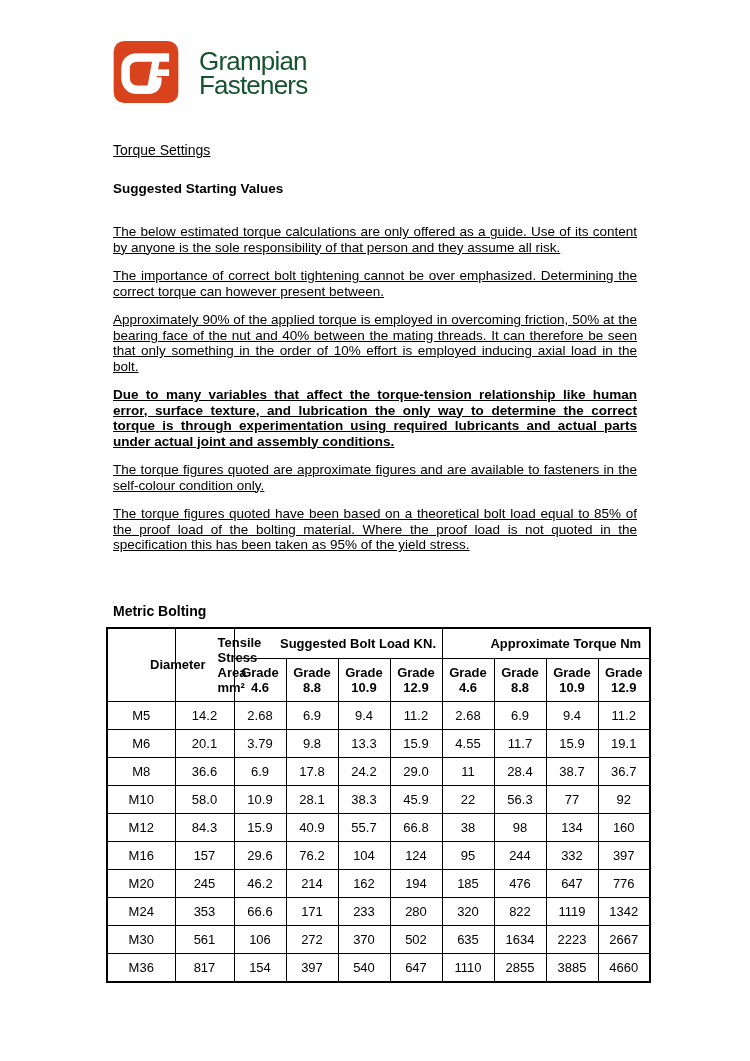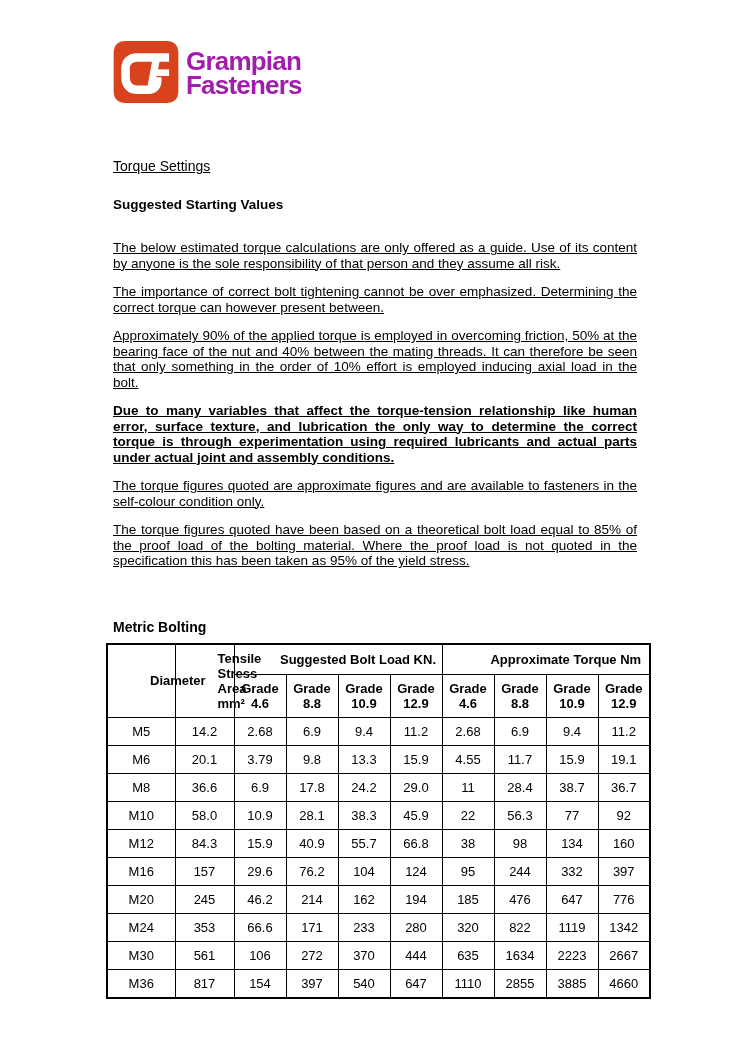--- a/index.html
+++ b/index.html
@@ -9,29 +9,29 @@
     font-family:"Liberation Sans", sans-serif;
     color:#000;
     overflow:hidden;
   }
   .page { width:750px; height:1061px; padding:40px 113px 0 113px; background:#fff; }
 
   
   .logo-row { display:flex; align-items:center; gap:7px; height:64px; }
   .logo-mark { width:66px; height:64px; flex:0 0 auto; }
   .brand-text {
-    font-weight:bold; font-size:26px; line-height:24px;
-    letter-spacing:-0.8px; color:#a21caf; padding-top:2px;
+    font-weight:normal; font-size:26px; line-height:24px;
+    letter-spacing:-0.8px; color:#14532d; padding-top:2px;margin-left:13px;
   }
   .brand-text span { display:block; }
 
   
   .doc-title {
     font-size:14px; font-weight:normal; text-decoration:underline;
-    margin-top:54px; margin-bottom:23px;
+    margin-top:38px; margin-bottom:23px;
   }
   .doc-subtitle { font-size:13.5px; font-weight:bold; margin-bottom:28px; }
   p.body-par {
     font-size:13.5px; line-height:15.5px; text-align:justify;
     margin-bottom:13px;
     text-decoration:underline;
   }
   p.body-par.bold { font-weight:bold; }
   .section-heading { font-size:14px; font-weight:bold; margin-top:50px; margin-bottom:8px; }
 
@@ -221,21 +221,21 @@
           <td>1119</td>
           <td>1342</td>
         </tr>
 
         <tr>
           <td>M30</td>
           <td>561</td>
           <td>106</td>
           <td>272</td>
           <td>370</td>
-          <td>444</td>
+          <td>502</td>
           <td>635</td>
           <td>1634</td>
           <td>2223</td>
           <td>2667</td>
         </tr>
 
         <tr>
           <td>M36</td>
           <td>817</td>
           <td>154</td>

